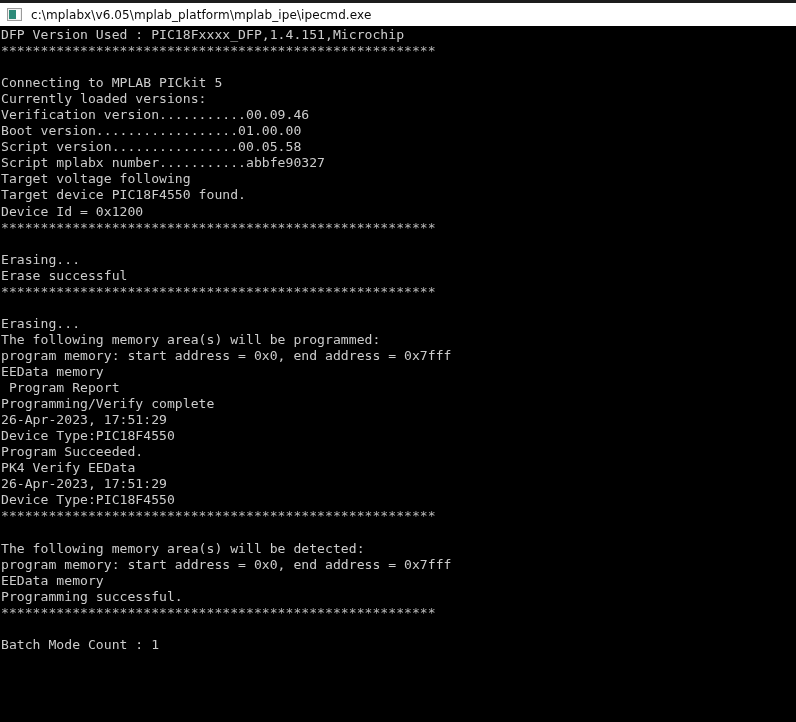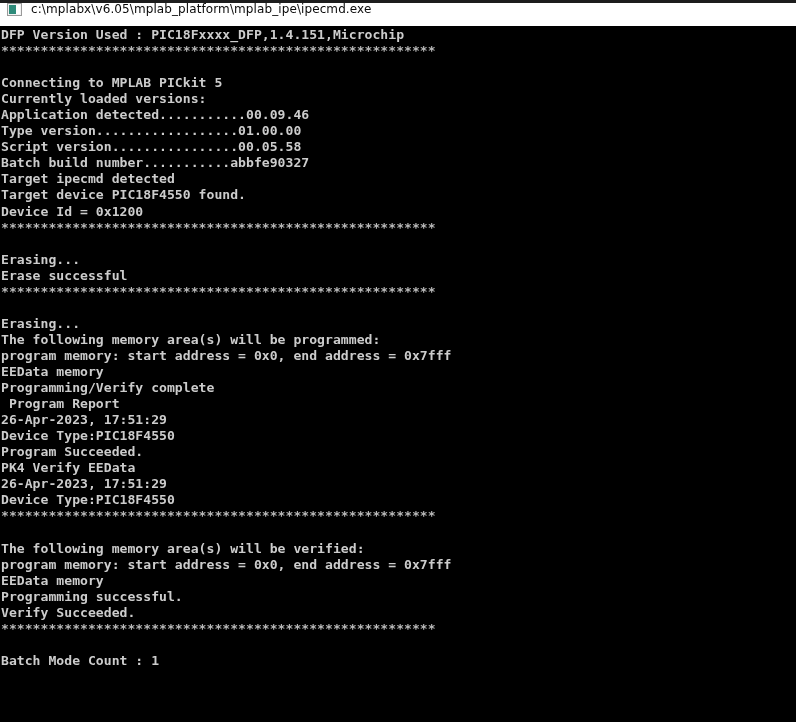--- a/index.html
+++ b/index.html
@@ -24,21 +24,21 @@
     box-sizing: border-box;
   }
 
   
   #title-bar {
     height: 26px;
     min-height: 26px;
     background: #ffffff;
     border-top: 3px solid #1d1d1d;
     display: flex;
-    align-items: flex-start;
+    align-items: center;
     padding-left: 7px;
     box-sizing: border-box;
     position: relative;
   }
   #title-bar-icon {
     width: 15px;
     height: 13px;
     margin-right: 9px;
     position: relative;
     flex: 0 0 auto;
@@ -84,21 +84,20 @@
     flex: 1 1 auto;
     background: #000000;
     color: #cccccc;
     font-family: "DejaVu Sans Mono", monospace;
     font-size: 13.1px;
     line-height: 16.06px;
     padding: 1px 0 0 0;
     box-sizing: border-box;
     overflow: hidden;
     position: relative;
-    font-weight: bold;
   }
   .console-line {
     white-space: pre;
     height: 16.06px;
     color: #cccccc;
     padding-left: 1px;
     letter-spacing: 0.02px;
   }
   .console-line.sep {
     color: #b9b9b9;
@@ -118,52 +117,51 @@
     <span id="window-controls"></span>
   </div>
 
   <div id="console">
     <div id="console-lines">
         <div class="console-line">DFP Version Used : PIC18Fxxxx_DFP,1.4.151,Microchip</div>
         <div class="console-line sep">*******************************************************</div>
         <div class="console-line blank"></div>
         <div class="console-line">Connecting to MPLAB PICkit 5</div>
         <div class="console-line">Currently loaded versions:</div>
-        <div class="console-line">Application detected...........00.09.46</div>
-        <div class="console-line">Type version..................01.00.00</div>
+        <div class="console-line">Verification version...........00.09.46</div>
+        <div class="console-line">Boot version..................01.00.00</div>
         <div class="console-line">Script version................00.05.58</div>
-        <div class="console-line">Batch build number...........abbfe90327</div>
-        <div class="console-line">Target ipecmd detected</div>
+        <div class="console-line">Script mplabx number...........abbfe90327</div>
+        <div class="console-line">Target voltage following</div>
         <div class="console-line">Target device PIC18F4550 found.</div>
         <div class="console-line">Device Id = 0x1200</div>
         <div class="console-line sep">*******************************************************</div>
         <div class="console-line blank"></div>
         <div class="console-line">Erasing...</div>
         <div class="console-line">Erase successful</div>
         <div class="console-line sep">*******************************************************</div>
         <div class="console-line blank"></div>
         <div class="console-line">Erasing...</div>
         <div class="console-line">The following memory area(s) will be programmed:</div>
         <div class="console-line">program memory: start address = 0x0, end address = 0x7fff</div>
         <div class="console-line">EEData memory</div>
+        <div class="console-line"> Program Report</div>
         <div class="console-line">Programming/Verify complete</div>
-        <div class="console-line"> Program Report</div>
         <div class="console-line">26-Apr-2023, 17:51:29</div>
         <div class="console-line">Device Type:PIC18F4550</div>
         <div class="console-line">Program Succeeded.</div>
         <div class="console-line">PK4 Verify EEData</div>
         <div class="console-line">26-Apr-2023, 17:51:29</div>
         <div class="console-line">Device Type:PIC18F4550</div>
         <div class="console-line sep">*******************************************************</div>
         <div class="console-line blank"></div>
-        <div class="console-line">The following memory area(s) will be verified:</div>
+        <div class="console-line">The following memory area(s) will be detected:</div>
         <div class="console-line">program memory: start address = 0x0, end address = 0x7fff</div>
         <div class="console-line">EEData memory</div>
         <div class="console-line">Programming successful.</div>
-        <div class="console-line">Verify Succeeded.</div>
         <div class="console-line sep">*******************************************************</div>
         <div class="console-line blank"></div>
         <div class="console-line">Batch Mode Count : 1</div>
         <div class="console-line blank"></div>
         <div class="console-line blank"></div>
       </div>
 
   </div>
 
 </div>

